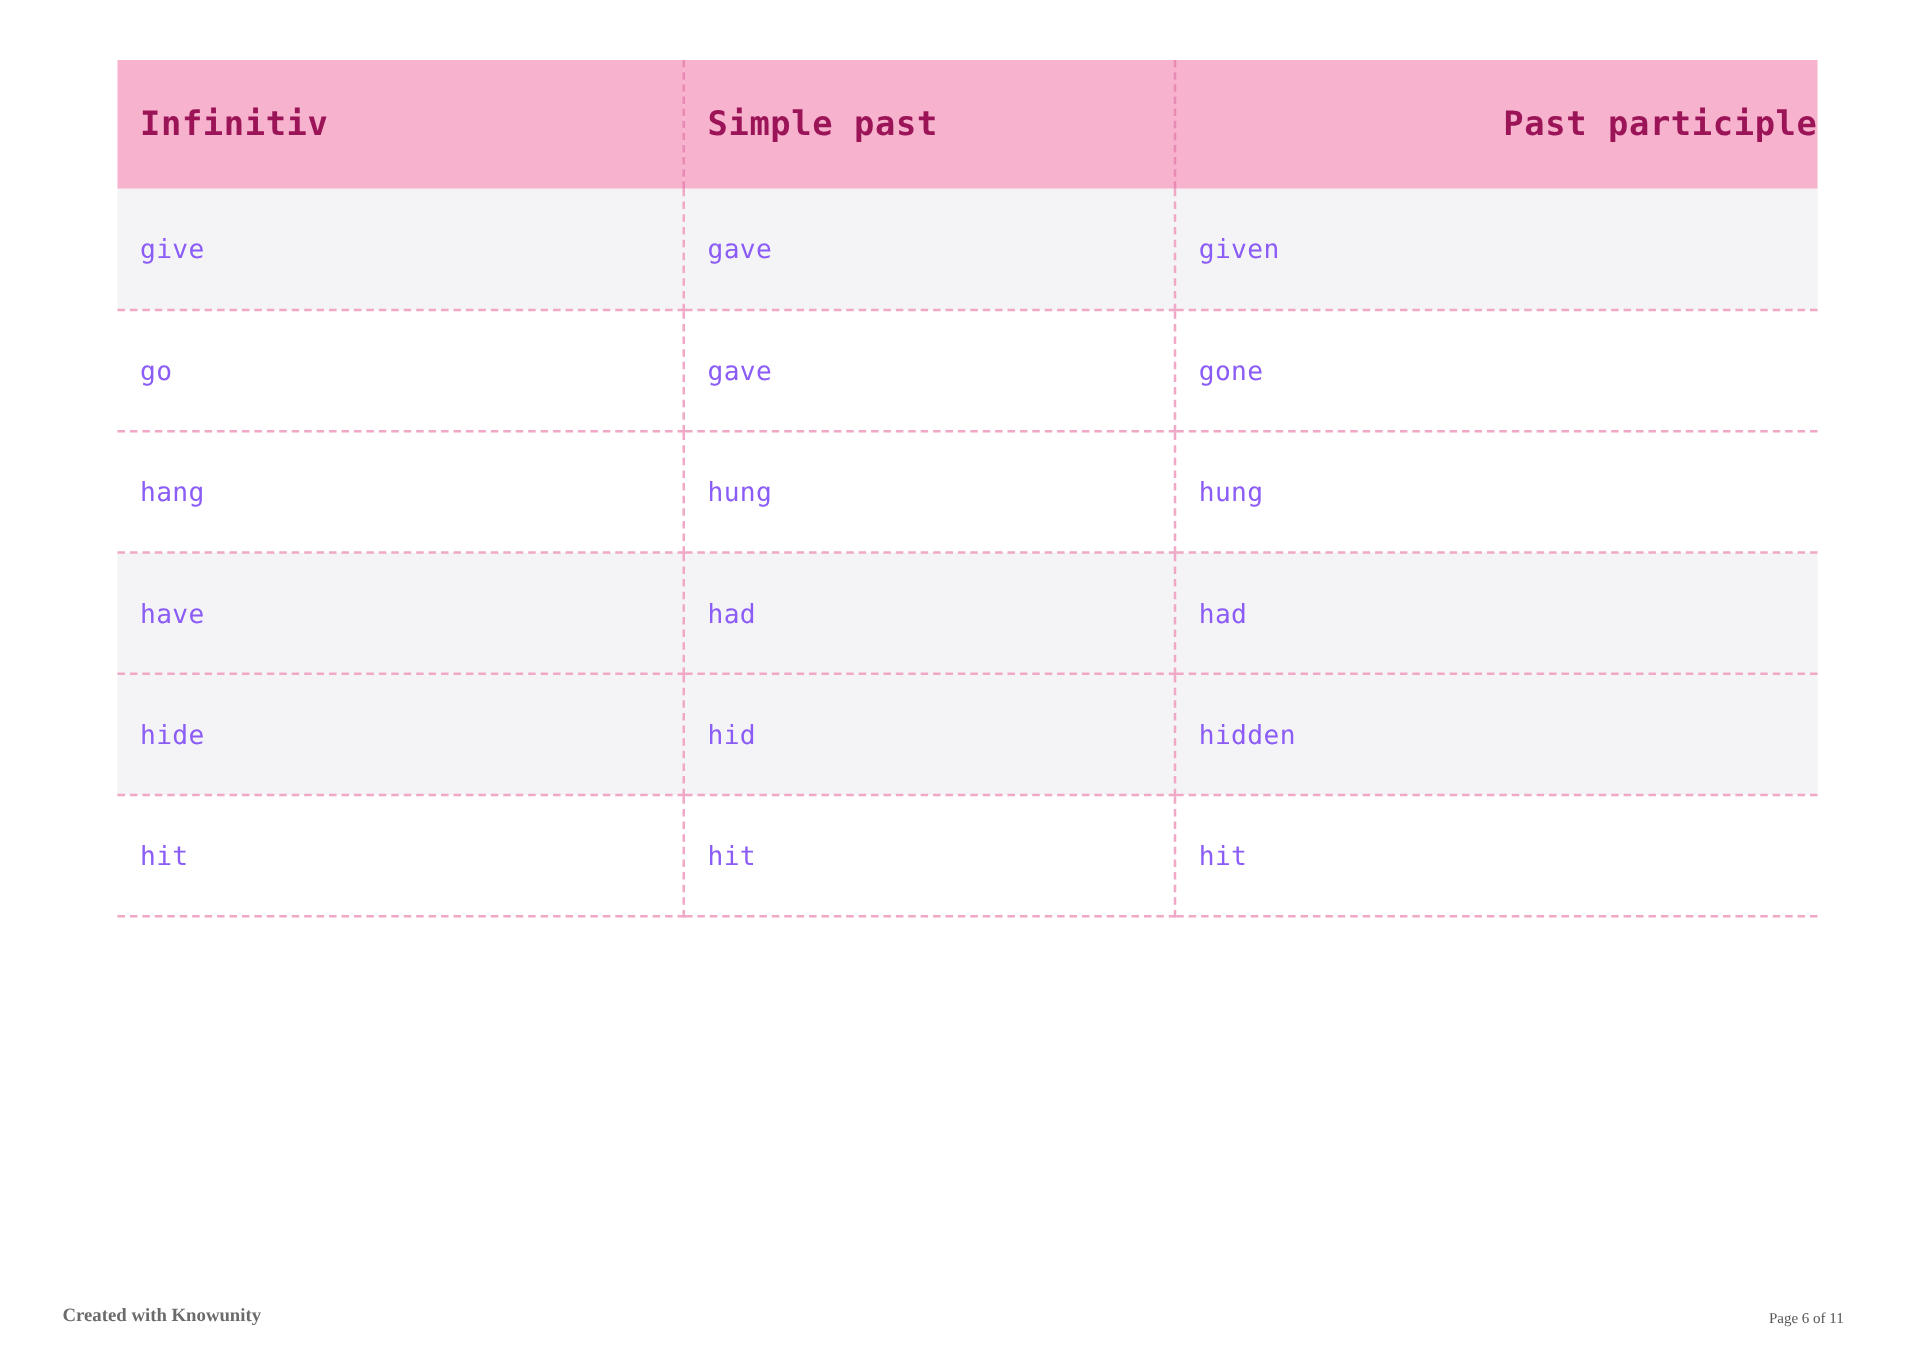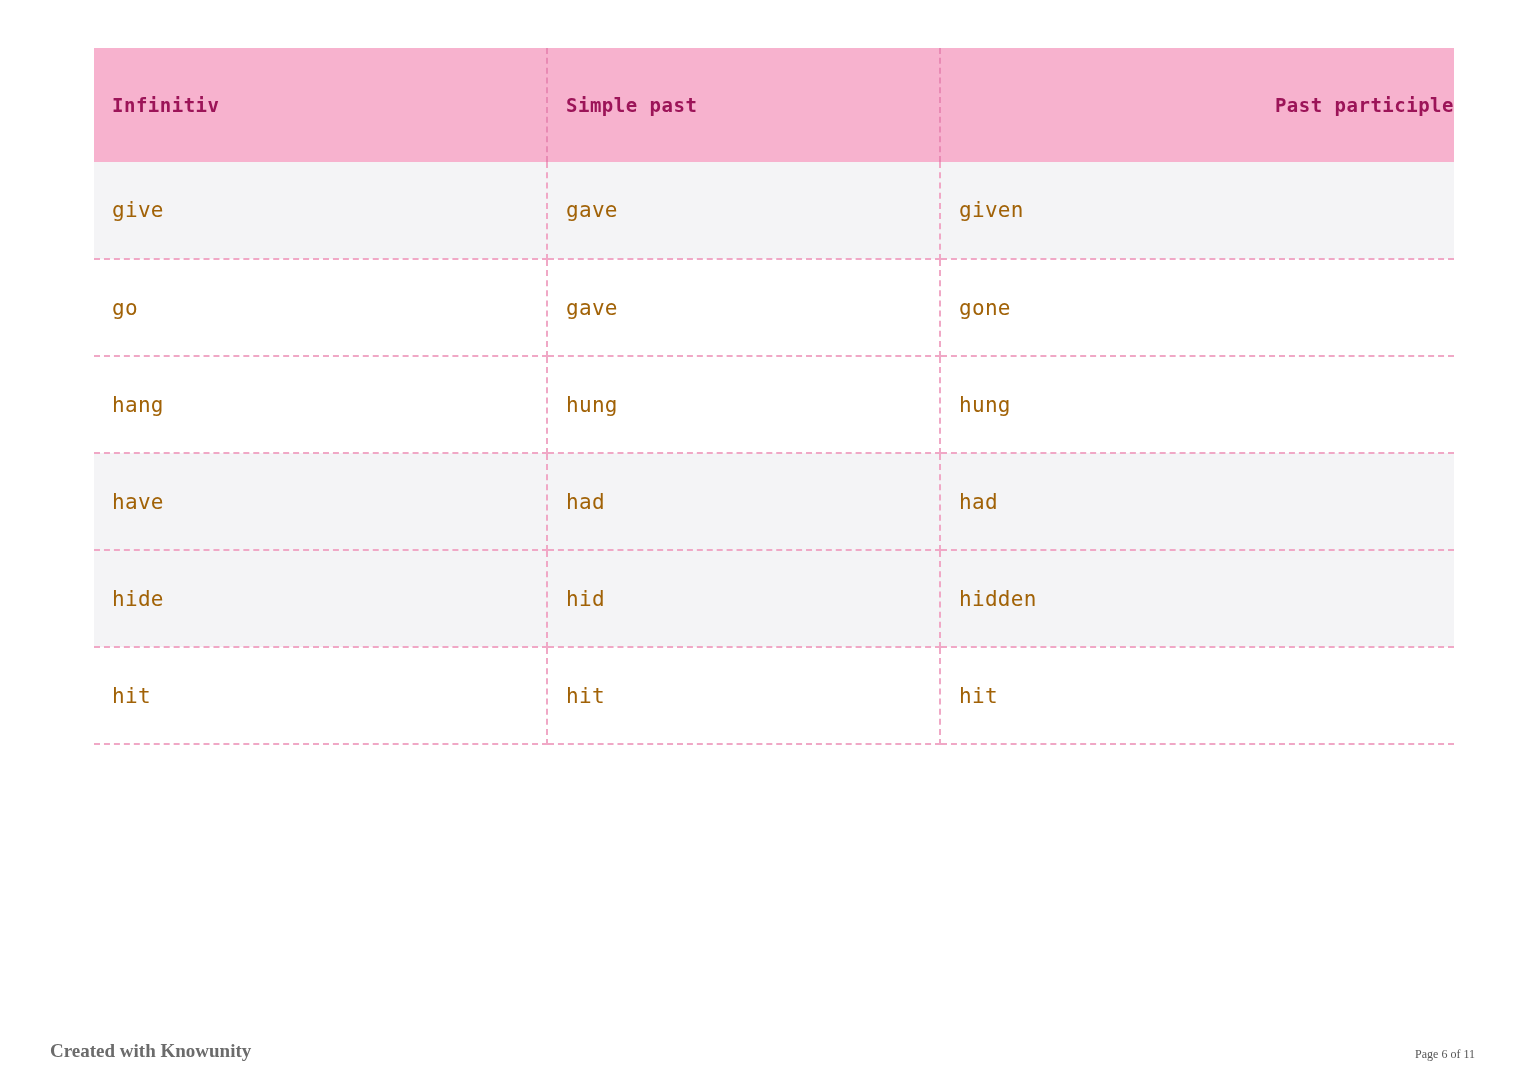--- a/index.html
+++ b/index.html
@@ -32,51 +32,51 @@
   }
   table.verbs col.c1 { width: 453px; }
   table.verbs col.c2 { width: 393px; }
   table.verbs col.c3 { width: 514px; }
 
   table.verbs thead th {
     background: #f7b2ce;
     color: #9c1458;
     font-family: "DejaVu Sans Mono", monospace;
     font-weight: bold;
-    font-size: 19px;
+    font-size: 27px;
     text-align: left;
     padding: 36px 0 36px 18px;
-    height: 114px;
+    height: 100px;
     border-right: 2px dashed #e98ab4;
     letter-spacing: 0.5px;
   }
   table.verbs thead th:last-child { border-right: none; text-align: right; }
 
   table.verbs tbody td {
     font-size: 21px;
-    color: #a16207;
+    color: #8b5cf6;
     padding: 30px 0 30px 18px;
     height: 97px;
     border-right: 2px dashed #f0a8c6;
     border-bottom: 2px dashed #f0a8c6;
     vertical-align: middle;
     letter-spacing: 0.3px;
   }
   table.verbs tbody td:last-child { border-right: none; }
   table.verbs tbody tr.odd td { background: #f4f4f6; }
   table.verbs tbody tr.even td { background: #ffffff; }
   table.verbs tbody tr:last-child td { border-bottom: 2px dashed #f0a8c6; }
 
   .footer-left {
     position: absolute;
     left: 50px;
     bottom: 18px;
     font-family: "Liberation Serif", serif;
     font-weight: bold;
-    font-size: 19px;
+    font-size: 15px;
     color: #6b6b6b;
   }
   .footer-right {
     position: absolute;
     right: 52px;
     bottom: 18px;
     font-family: "Liberation Serif", serif;
     font-size: 12px;
     color: #555555;
   }

